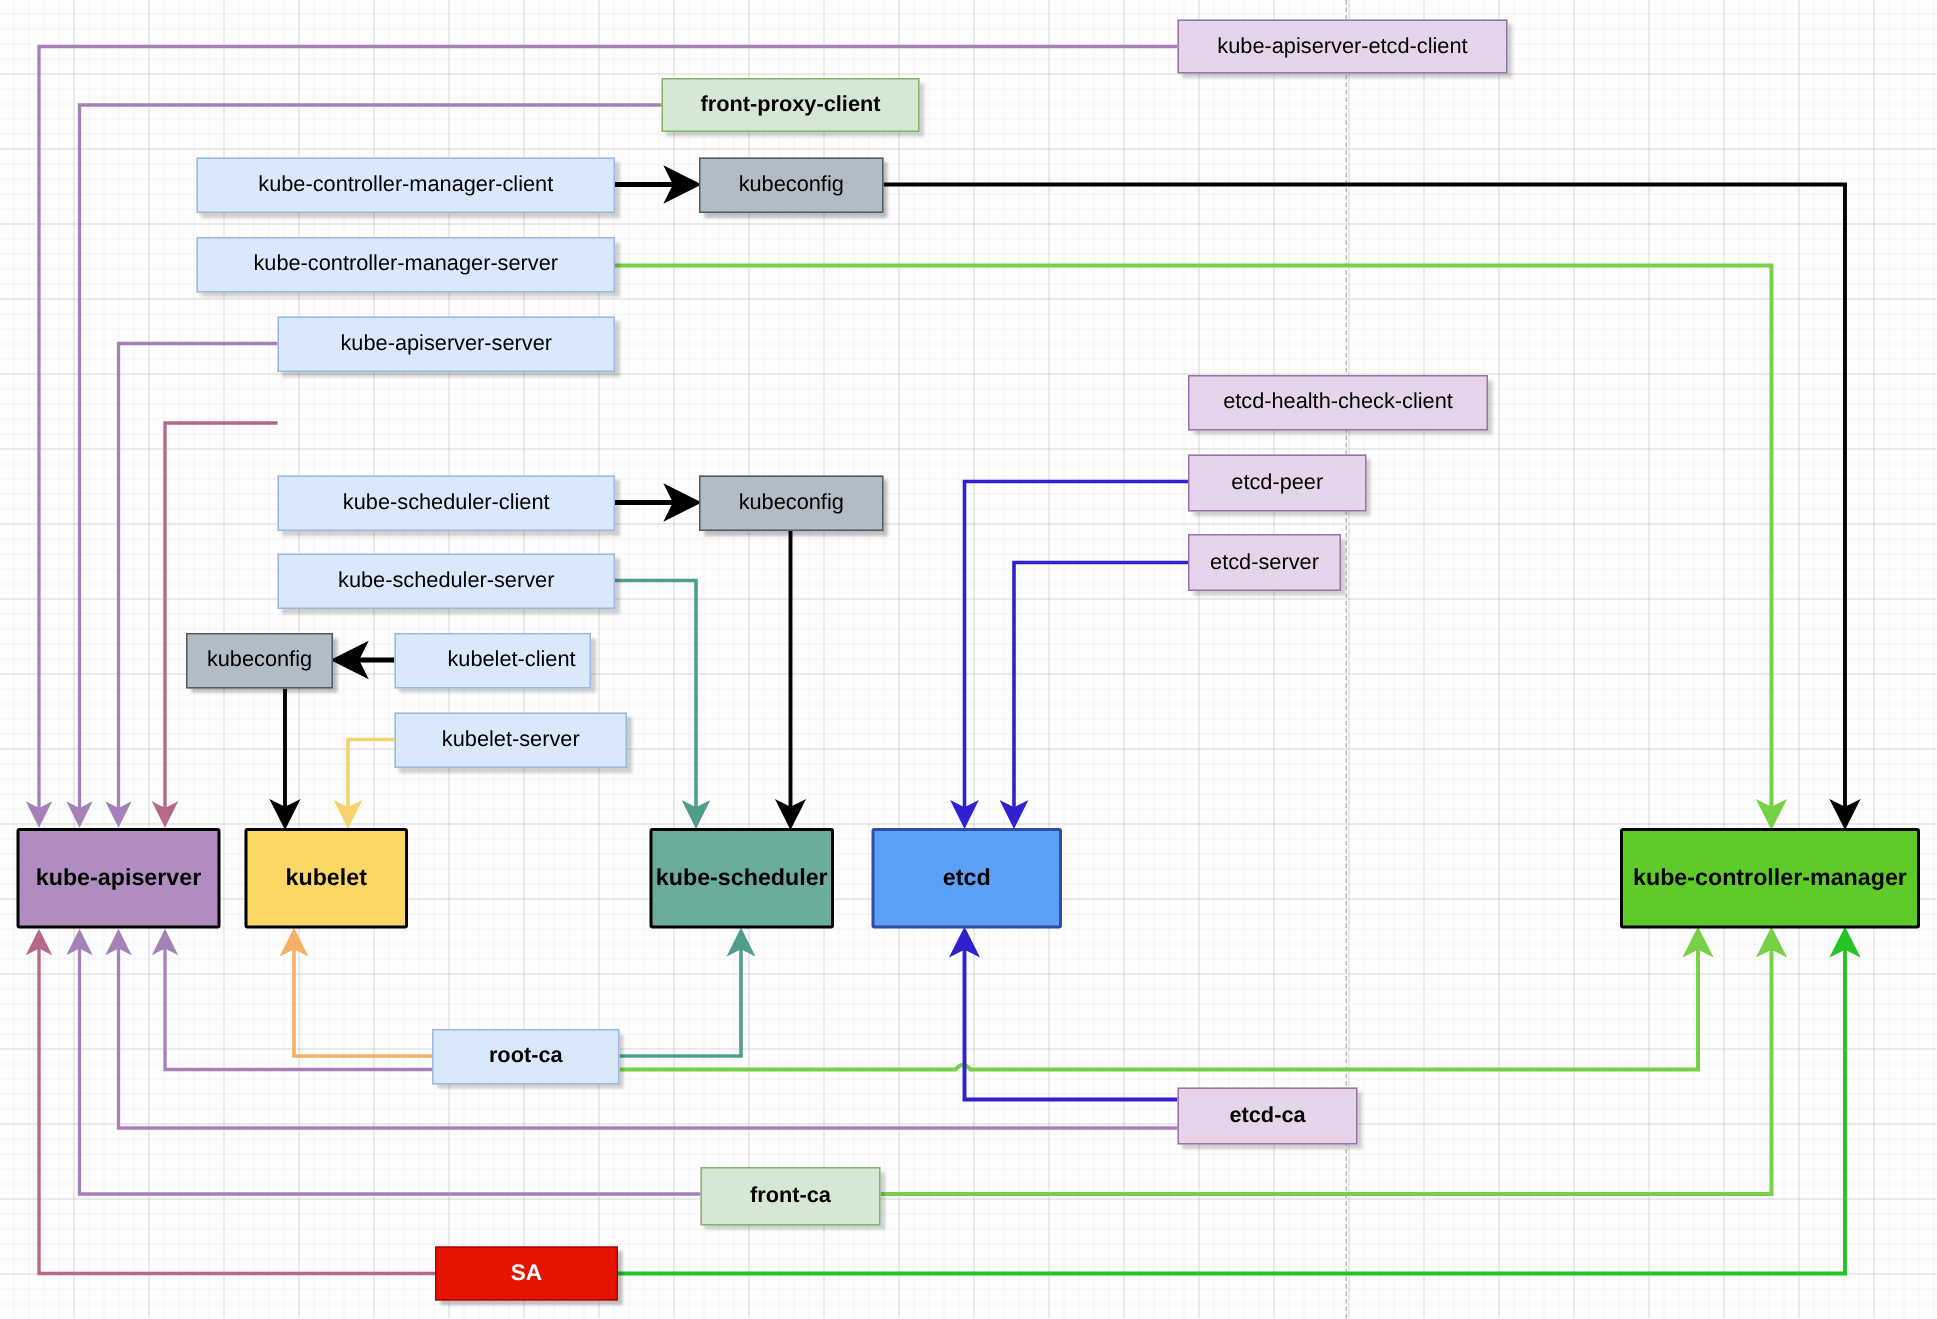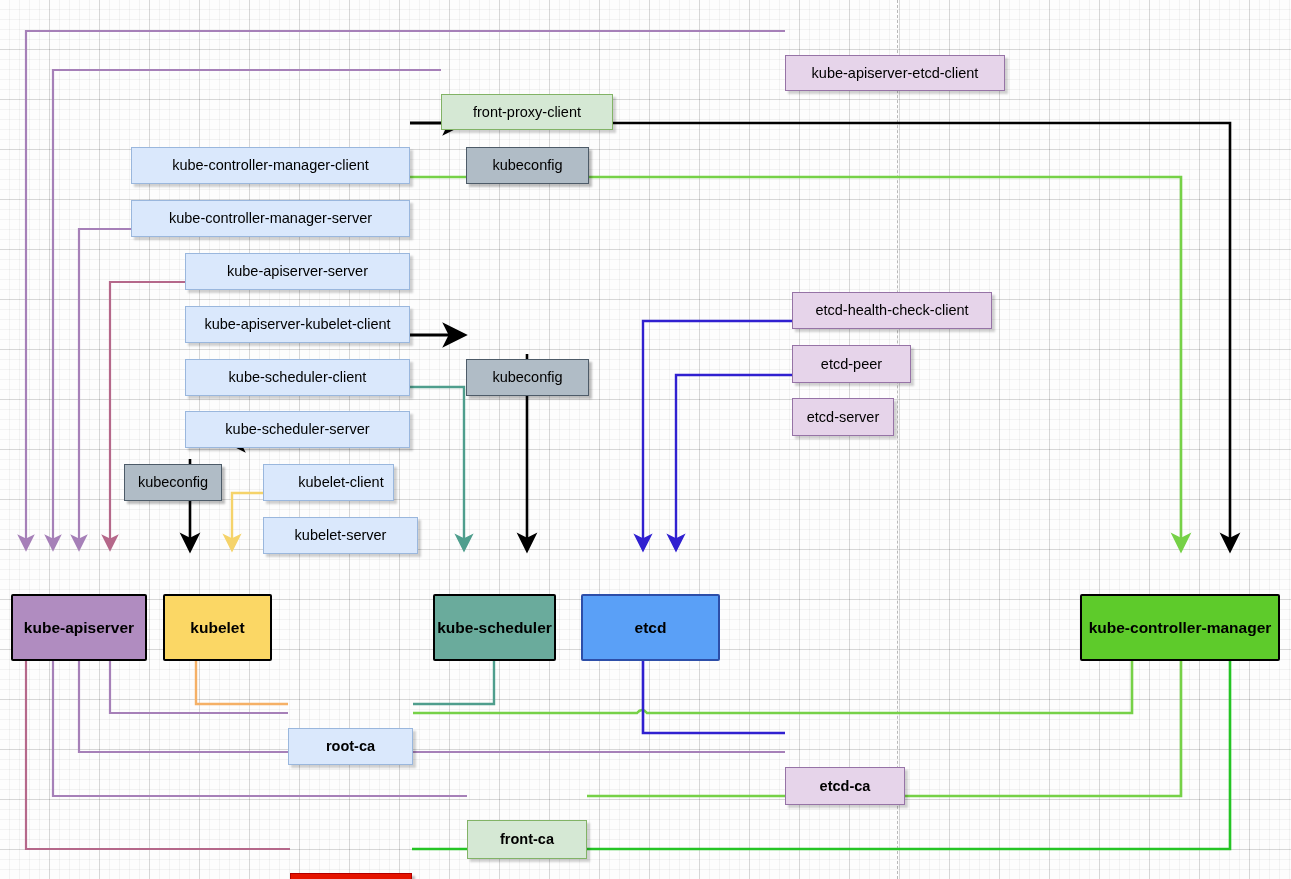--- a/index.html
+++ b/index.html
@@ -10,41 +10,42 @@
     background-image:
       linear-gradient(to right, rgba(0,0,0,0.045) 1px, transparent 1px),
       linear-gradient(to bottom, rgba(0,0,0,0.045) 1px, transparent 1px),
       linear-gradient(to right, rgba(0,0,0,0.11) 1px, transparent 1px),
       linear-gradient(to bottom, rgba(0,0,0,0.11) 1px, transparent 1px);
     background-size:10px 10px,10px 10px,50px 50px,50px 50px;
     background-position:-1px -1px,-1px -1px,-1px -1px,-1px -1px;
   }
   #edges{position:absolute;left:0;top:0;width:1291px;height:879px;}
   .node{position:absolute;box-sizing:border-box;display:flex;align-items:center;
-        justify-content:center;text-align:right;line-height:1.15;margin-top:42px;}
+        justify-content:center;text-align:right;line-height:1.15;}
   
   .cert{
     background:#dae8fc;border:1px solid #9ab7dd;color:#000;font-size:14.5px;
     box-shadow:3px 3px 2px rgba(0,0,0,0.18);
   }
   
   .kubeconfig{
     background:#b0bcc6;border:1px solid #4d5b68;color:#000;font-size:14.5px;
     box-shadow:3px 3px 2px rgba(0,0,0,0.25);
   }
   
   .lilac{
     background:#e6d4ea;border:1px solid #9673a6;color:#000;font-size:14.5px;
     box-shadow:3px 3px 2px rgba(0,0,0,0.18);
   }
   .lilac.bold{font-weight:bold;}
   
   .palegreen{
     background:#d5e8d4;border:1px solid #82b366;color:#000;font-size:14.5px;
     box-shadow:3px 3px 2px rgba(0,0,0,0.18);
+    font-weight:bold;
   }
   .palegreen.bold{font-weight:bold;}
   
   .red{
     background:#e51400;border:1px solid #b20000;color:#fff;font-size:15px;font-weight:bold;
     box-shadow:3px 3px 2px rgba(0,0,0,0.25);
   }
   
   .comp{
     border-radius:2px;border:2px solid #000;font-size:15.5px;font-weight:bold;color:#000;
@@ -143,34 +144,33 @@
     </g>
   </svg>
 
   <div class="node lilac" style="left:785px;top:13px;width:220px;height:36px;">kube-apiserver-etcd-client</div>
   <div class="node palegreen" style="left:441px;top:52px;width:172px;height:36px;">front-proxy-client</div>
   <div class="node cert" style="left:131px;top:105px;width:279px;height:37px;">kube-controller-manager-client</div>
   <div class="node kubeconfig" style="left:466px;top:105px;width:123px;height:37px;">kubeconfig</div>
   <div class="node cert" style="left:131px;top:158px;width:279px;height:37px;">kube-controller-manager-server</div>
   <div class="node cert" style="left:185px;top:211px;width:225px;height:37px;">kube-apiserver-server</div>
   <div class="node lilac" style="left:792px;top:250px;width:200px;height:37px;">etcd-health-check-client</div>
-  <div class="node cert" style="left:185px;top:264px;width:225px;height:37px;">kube-apiserver-kubelet-client</div>
   <div class="node lilac" style="left:792px;top:303px;width:119px;height:38px;">etcd-peer</div>
   <div class="node cert" style="left:185px;top:317px;width:225px;height:37px;">kube-scheduler-client</div>
   <div class="node kubeconfig" style="left:466px;top:317px;width:123px;height:37px;">kubeconfig</div>
   <div class="node lilac" style="left:792px;top:356px;width:102px;height:38px;">etcd-server</div>
   <div class="node cert" style="left:185px;top:369px;width:225px;height:37px;">kube-scheduler-server</div>
   <div class="node kubeconfig" style="left:124px;top:422px;width:98px;height:37px;">kubeconfig</div>
   <div class="node cert" style="left:263px;top:422px;width:131px;height:37px;padding-left:25px;">kubelet-client</div>
   <div class="node cert" style="left:263px;top:475px;width:155px;height:37px;">kubelet-server</div>
 
   <div class="node comp apiserver" style="left:11px;top:552px;width:136px;height:67px;">kube-apiserver</div>
   <div class="node comp kubelet" style="left:163px;top:552px;width:109px;height:67px;">kubelet</div>
   <div class="node comp scheduler" style="left:433px;top:552px;width:123px;height:67px;">kube-scheduler</div>
-  <div class="node comp etcd" style="left:581px;top:552px;width:139px;height:67px;">etcd</div>
+  <div class="node comp etcd" style="left:581px;top:552px;width:127px;height:67px;">etcd</div>
   <div class="node comp kcm" style="left:1080px;top:552px;width:200px;height:67px;">kube-controller-manager</div>
 
   <div class="node cert bold" style="left:288px;top:686px;width:125px;height:37px;">root-ca</div>
   <div class="node lilac bold" style="left:785px;top:725px;width:120px;height:38px;">etcd-ca</div>
   <div class="node palegreen bold" style="left:467px;top:778px;width:120px;height:39px;">front-ca</div>
   <div class="node red" style="left:290px;top:831px;width:122px;height:36px;">SA</div>
 
 </div>
 
 </body></html>

